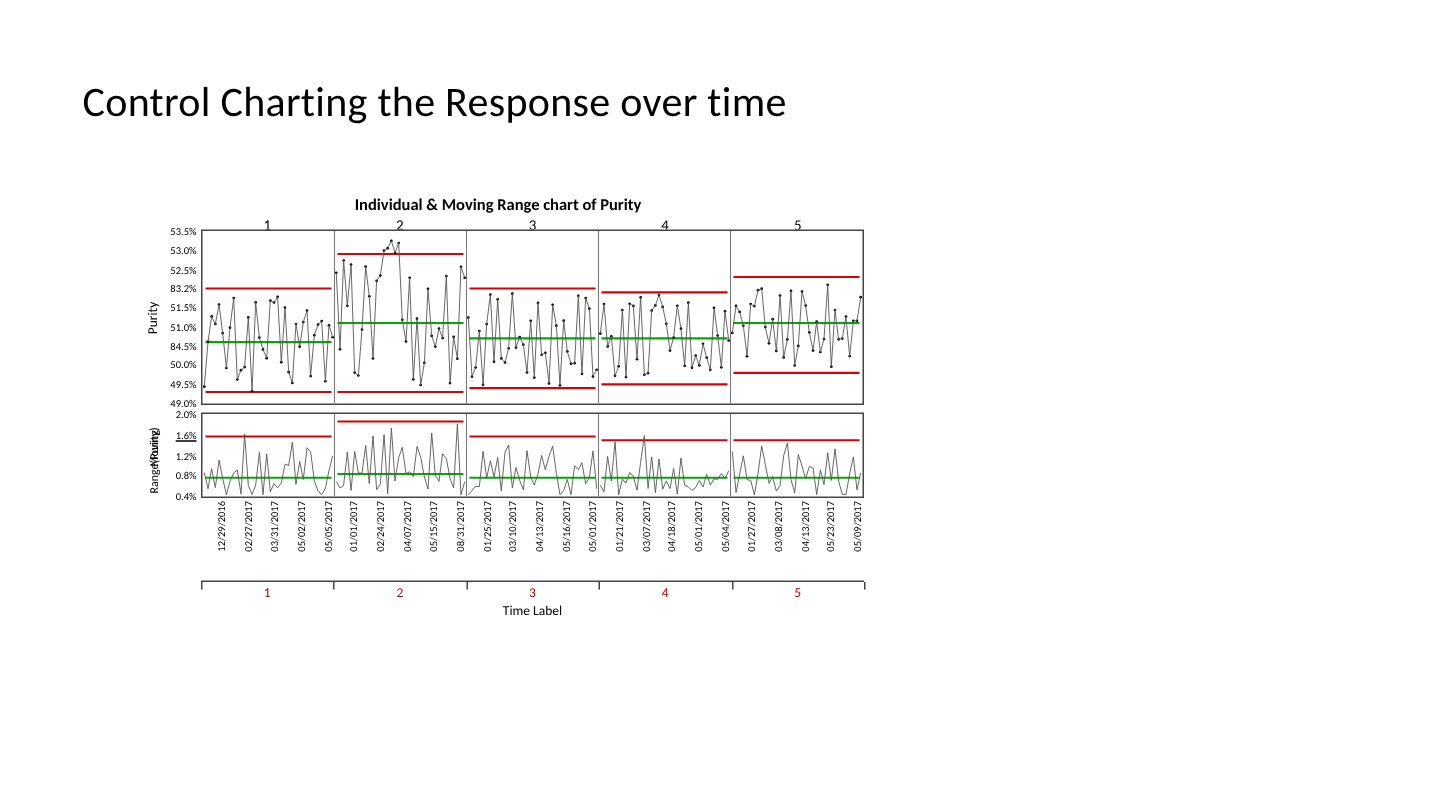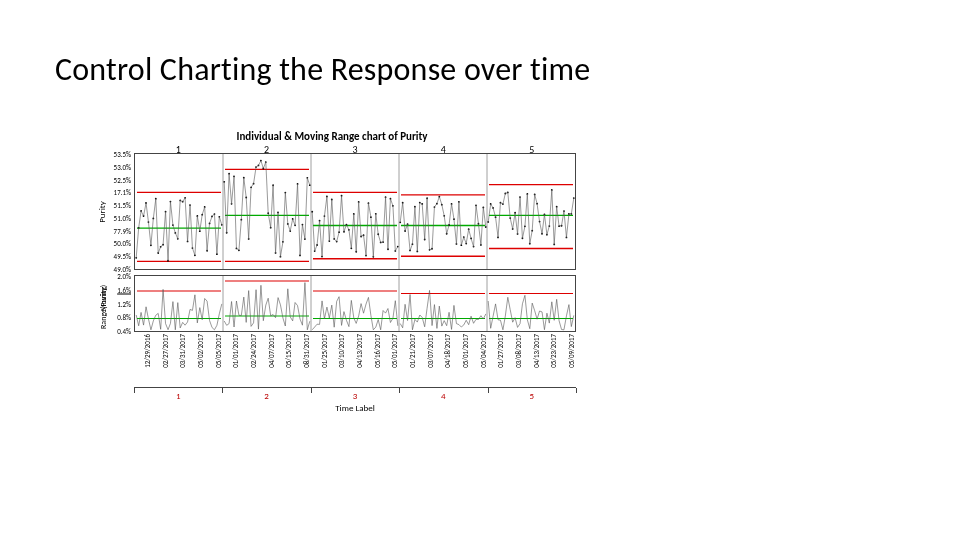--- a/index.html
+++ b/index.html
@@ -13,21 +13,21 @@
   }
   .slide {
     position: relative;
     width: 960px;
     height: 540px;
   }
   .title {
     position: absolute;
     left: 55px;
     top: 50px;
-    font-size: 32px;
+    font-size: 28px;
     font-weight: 400;
     color: #000;
     letter-spacing: 0.2px;
     white-space: nowrap;
   }
   .annotation {
     position: absolute;
     left: 668px;
     top: 325px;
     font-size: 22px;
@@ -183,24 +183,24 @@
         <span class="group-label" style="left: 70%;">4</span>
         <span class="group-label" style="left: 90%;">5</span>
       </div>
 
   <div class="plot-wrap" id="plot-top">
     <div class="ylabel">Purity</div>
     <div class="yticks" id="yticks-top">
           <div class="ytick" style="top: 0%;">53.5%</div>
           <div class="ytick" style="top: 11.1111%;">53.0%</div>
           <div class="ytick" style="top: 22.2222%;">52.5%</div>
-          <div class="ytick" style="top: 33.3333%;">17.1%</div>
+          <div class="ytick" style="top: 33.3333%;">83.2%</div>
           <div class="ytick" style="top: 44.4444%;">51.5%</div>
           <div class="ytick" style="top: 55.5556%;">51.0%</div>
-          <div class="ytick" style="top: 66.6667%;">77.9%</div>
+          <div class="ytick" style="top: 66.6667%;">84.5%</div>
           <div class="ytick" style="top: 77.7778%;">50.0%</div>
           <div class="ytick" style="top: 88.8889%;">49.5%</div>
           <div class="ytick" style="top: 100%;">49.0%</div>
         </div>
     <svg class="plot-svg" id="svg-top" preserveAspectRatio="none" viewBox="0 0 442 115">
           <line x1="2" y1="38.33333333333334" x2="86.4" y2="38.33333333333334" stroke="#d00" stroke-width="1.4"></line>
           <line x1="2" y1="74.11111111111109" x2="86.4" y2="74.11111111111109" stroke="#0a0" stroke-width="1.4"></line>
           <line x1="2" y1="107.3333333333334" x2="86.4" y2="107.3333333333334" stroke="#d00" stroke-width="1.4"></line>
           <circle cx="1.2277777777777779" cy="103.79013245884768" r="0.9" fill="#000"></circle>
           <circle cx="3.6833333333333336" cy="73.78656442901234" r="0.9" fill="#000"></circle>

